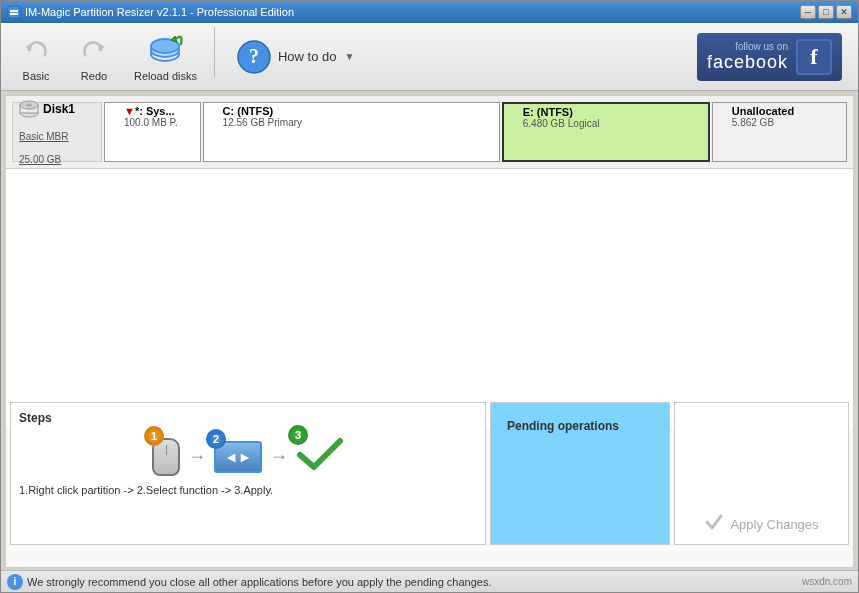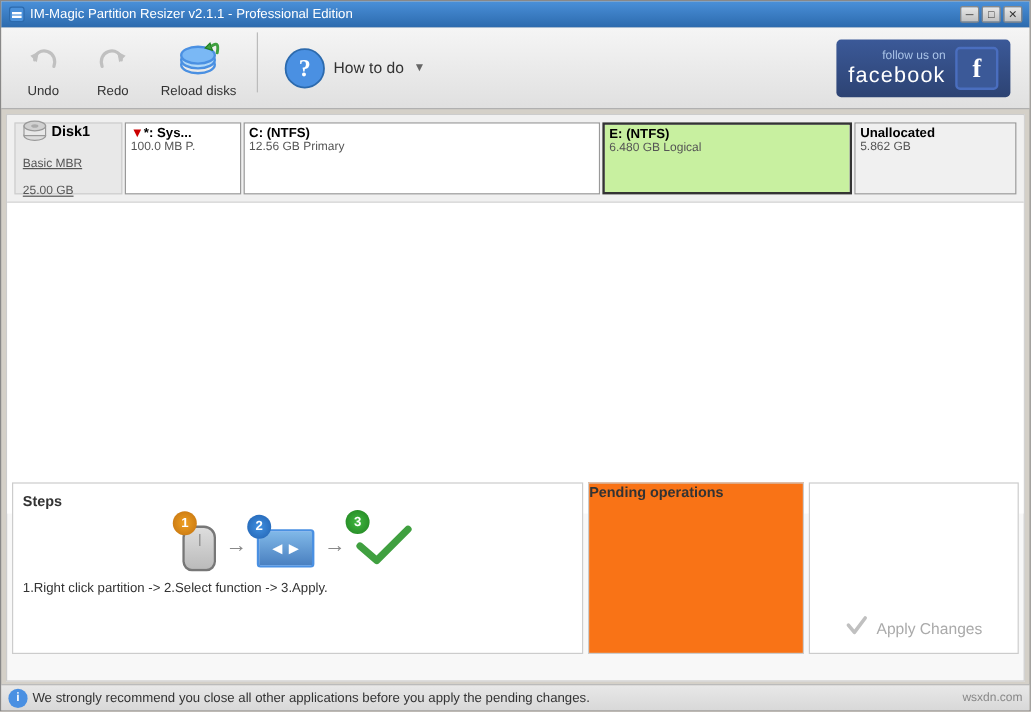--- a/index.html
+++ b/index.html
@@ -192,21 +192,21 @@
     }
     .partition-pct {
       position: absolute;
       right: 4px;
       top: 2px;
       font-size: 10px;
       color: #333;
       z-index: 1;
     }
     .partition-info {
-      padding: 2px 4px;
+      padding: 2px 19px;
       flex: 1;
       background: white;
     }
     .partition-name {
       font-weight: bold;
       font-size: 11px;
     }
     .partition-detail {
       font-size: 10px;
       color: #555;
@@ -273,24 +273,24 @@
       font-size: 18px;
       color: #888;
     }
 
     .steps-text {
       font-size: 11px;
       color: #333;
     }
 
     .pending-panel {
-      background: #f97316;
+      background: #7dd3fc;
       border: 1px solid #ccc;
       width: 180px;
-      padding: 0;
+      padding: 16px;
     }
     .pending-title {
       font-weight: bold;
       font-size: 12px;
       color: #333;
     }
 
     .apply-panel {
       background: white;
       border: 1px solid #ccc;
@@ -396,21 +396,21 @@
   <div class="toolbar">
     <div class="toolbar-left">
 
       <div class="toolbar-btn">
         <div class="toolbar-btn-icon icon-undo">
           <svg viewBox="0 0 36 36" width="36" height="36">
             <path d="M10 18 C10 12 16 8 22 10 C28 12 30 18 28 24" fill="none" stroke="#c0c0c0" stroke-width="3" stroke-linecap="round"></path>
             <polygon points="6,14 14,10 12,20" fill="#c0c0c0"></polygon>
           </svg>
         </div>
-        <span class="toolbar-btn-label">Undo</span>
+        <span class="toolbar-btn-label">Basic</span>
       </div>
 
       <div class="toolbar-btn">
         <div class="toolbar-btn-icon icon-redo">
           <svg viewBox="0 0 36 36" width="36" height="36">
             <path d="M26 18 C26 12 20 8 14 10 C8 12 6 18 8 24" fill="none" stroke="#c0c0c0" stroke-width="3" stroke-linecap="round"></path>
             <polygon points="30,14 22,10 24,20" fill="#c0c0c0"></polygon>
           </svg>
         </div>
         <span class="toolbar-btn-label">Redo</span>

